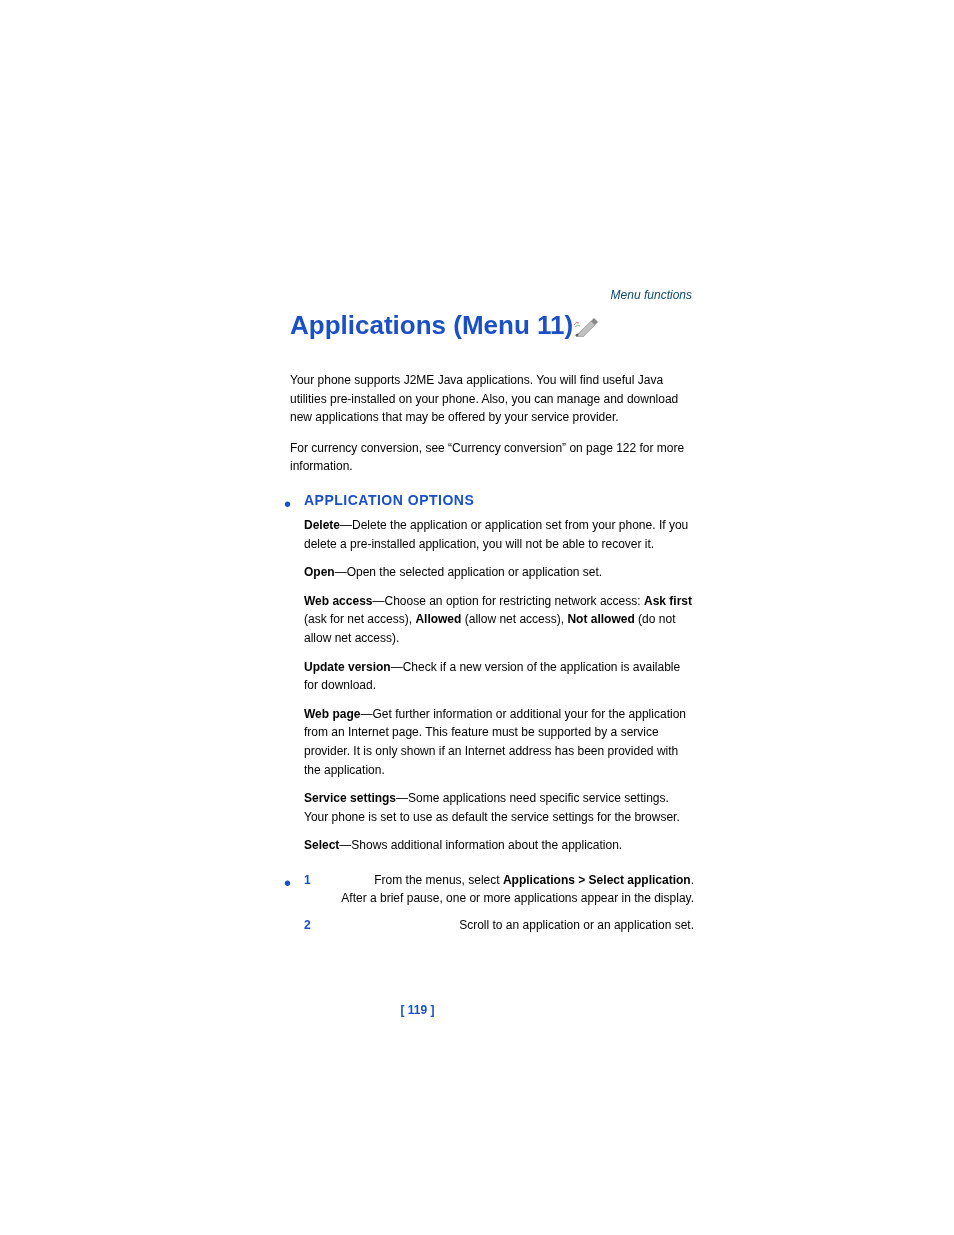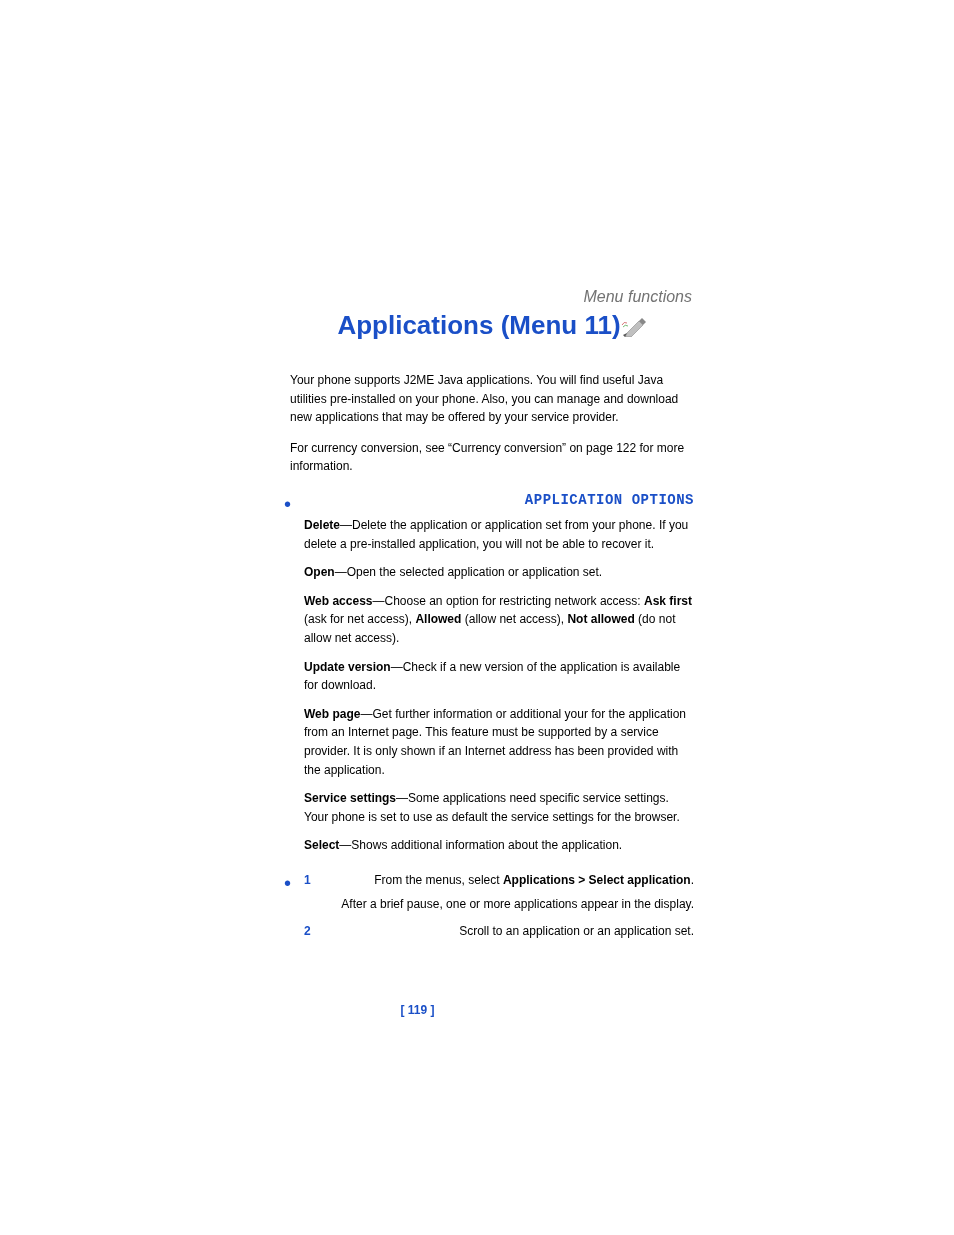--- a/index.html
+++ b/index.html
@@ -14,29 +14,29 @@
     position: relative;
     width: 954px;
     height: 1235px;
     padding: 280px 260px 0 290px;
   }
   .header-label {
     position: absolute;
     top: 288px;
     right: 262px;
     font-style: italic;
-    color: #737373;
-    font-size: 16px;
+    color: #0c4a6e;
+    font-size: 12px;
     font-family: "Trebuchet MS", Verdana, sans-serif;
   }
   .title-row {
     margin-top: 30px;
     display: flex;
     align-items: center;
-    justify-content: center;
+    justify-content: flex-start;
   }
   .title {
     color: #1a4fc7;
     font-weight: 700;
     font-size: 26px;
     font-family: "Trebuchet MS", Verdana, sans-serif;
   }
   .title-icon {
     width: 26px;
     height: 22px;
@@ -59,23 +59,22 @@
     top: 2px;
     color: #1a4fc7;
     font-size: 20px;
     line-height: 1;
   }
   .section-title {
     color: #1a4fc7;
     font-weight: 700;
     font-size: 14px;
     letter-spacing: 0.5px;
-    font-family: Liberation Mono, monospace;
+    font-family: Liberation Sans, sans-serif;
     margin-bottom: 8px;
-    text-align: right;
   }
   .option {
     font-size: 12px;
     line-height: 1.55;
     margin-bottom: 10px;
   }
   .option .lead { font-weight: 700; }
   .step {
     display: flex;
     font-size: 12px;
@@ -83,21 +82,21 @@
     margin-bottom: 8px;
   }
   .step-num {
     color: #1a4fc7;
     font-weight: 700;
     width: 18px;
     flex-shrink: 0;
     font-family: "Trebuchet MS", Verdana, sans-serif;
   }
   .step-body { flex: 1; text-align: right; }
-  .step-body .sub { margin-top: 6px; }
+  .step-body .sub { margin-top: 0; }
   .bold { font-weight: 700; }
   .page-num {
     position: absolute;
     bottom: 218px;
     left: 0;
     width: 835px;
     text-align: center;
     color: #1a4fc7;
     font-size: 12px;
     font-weight: 700;

